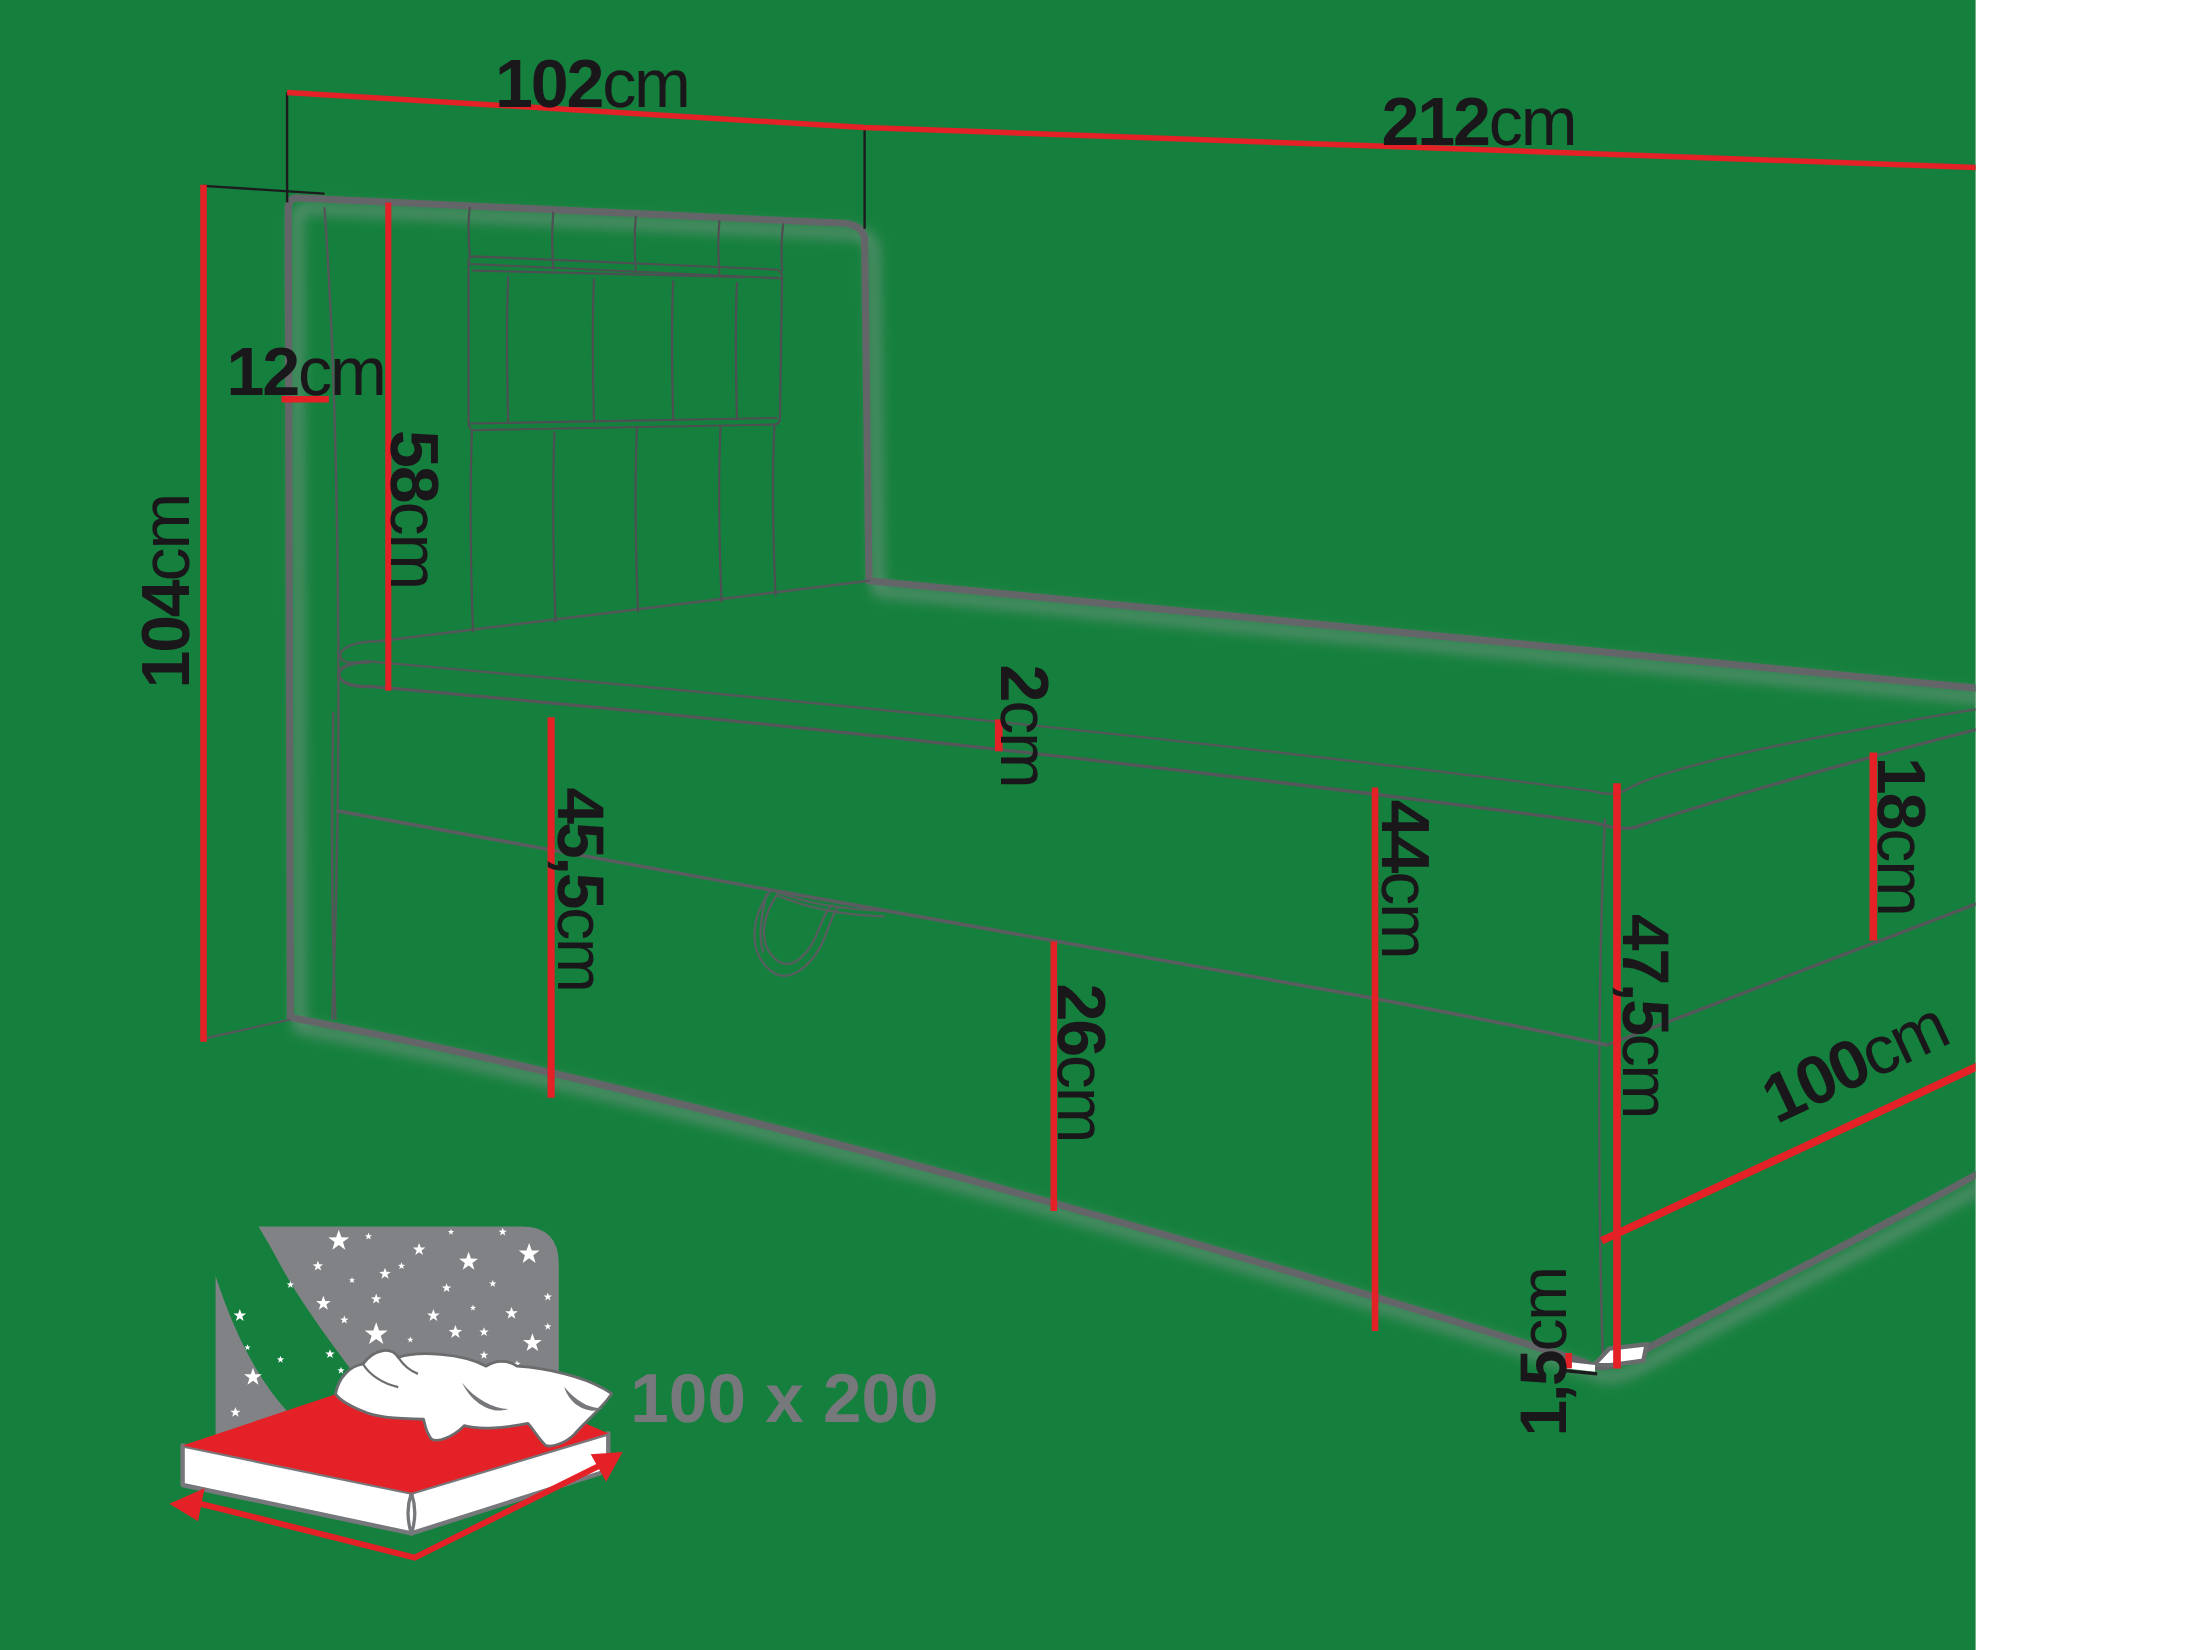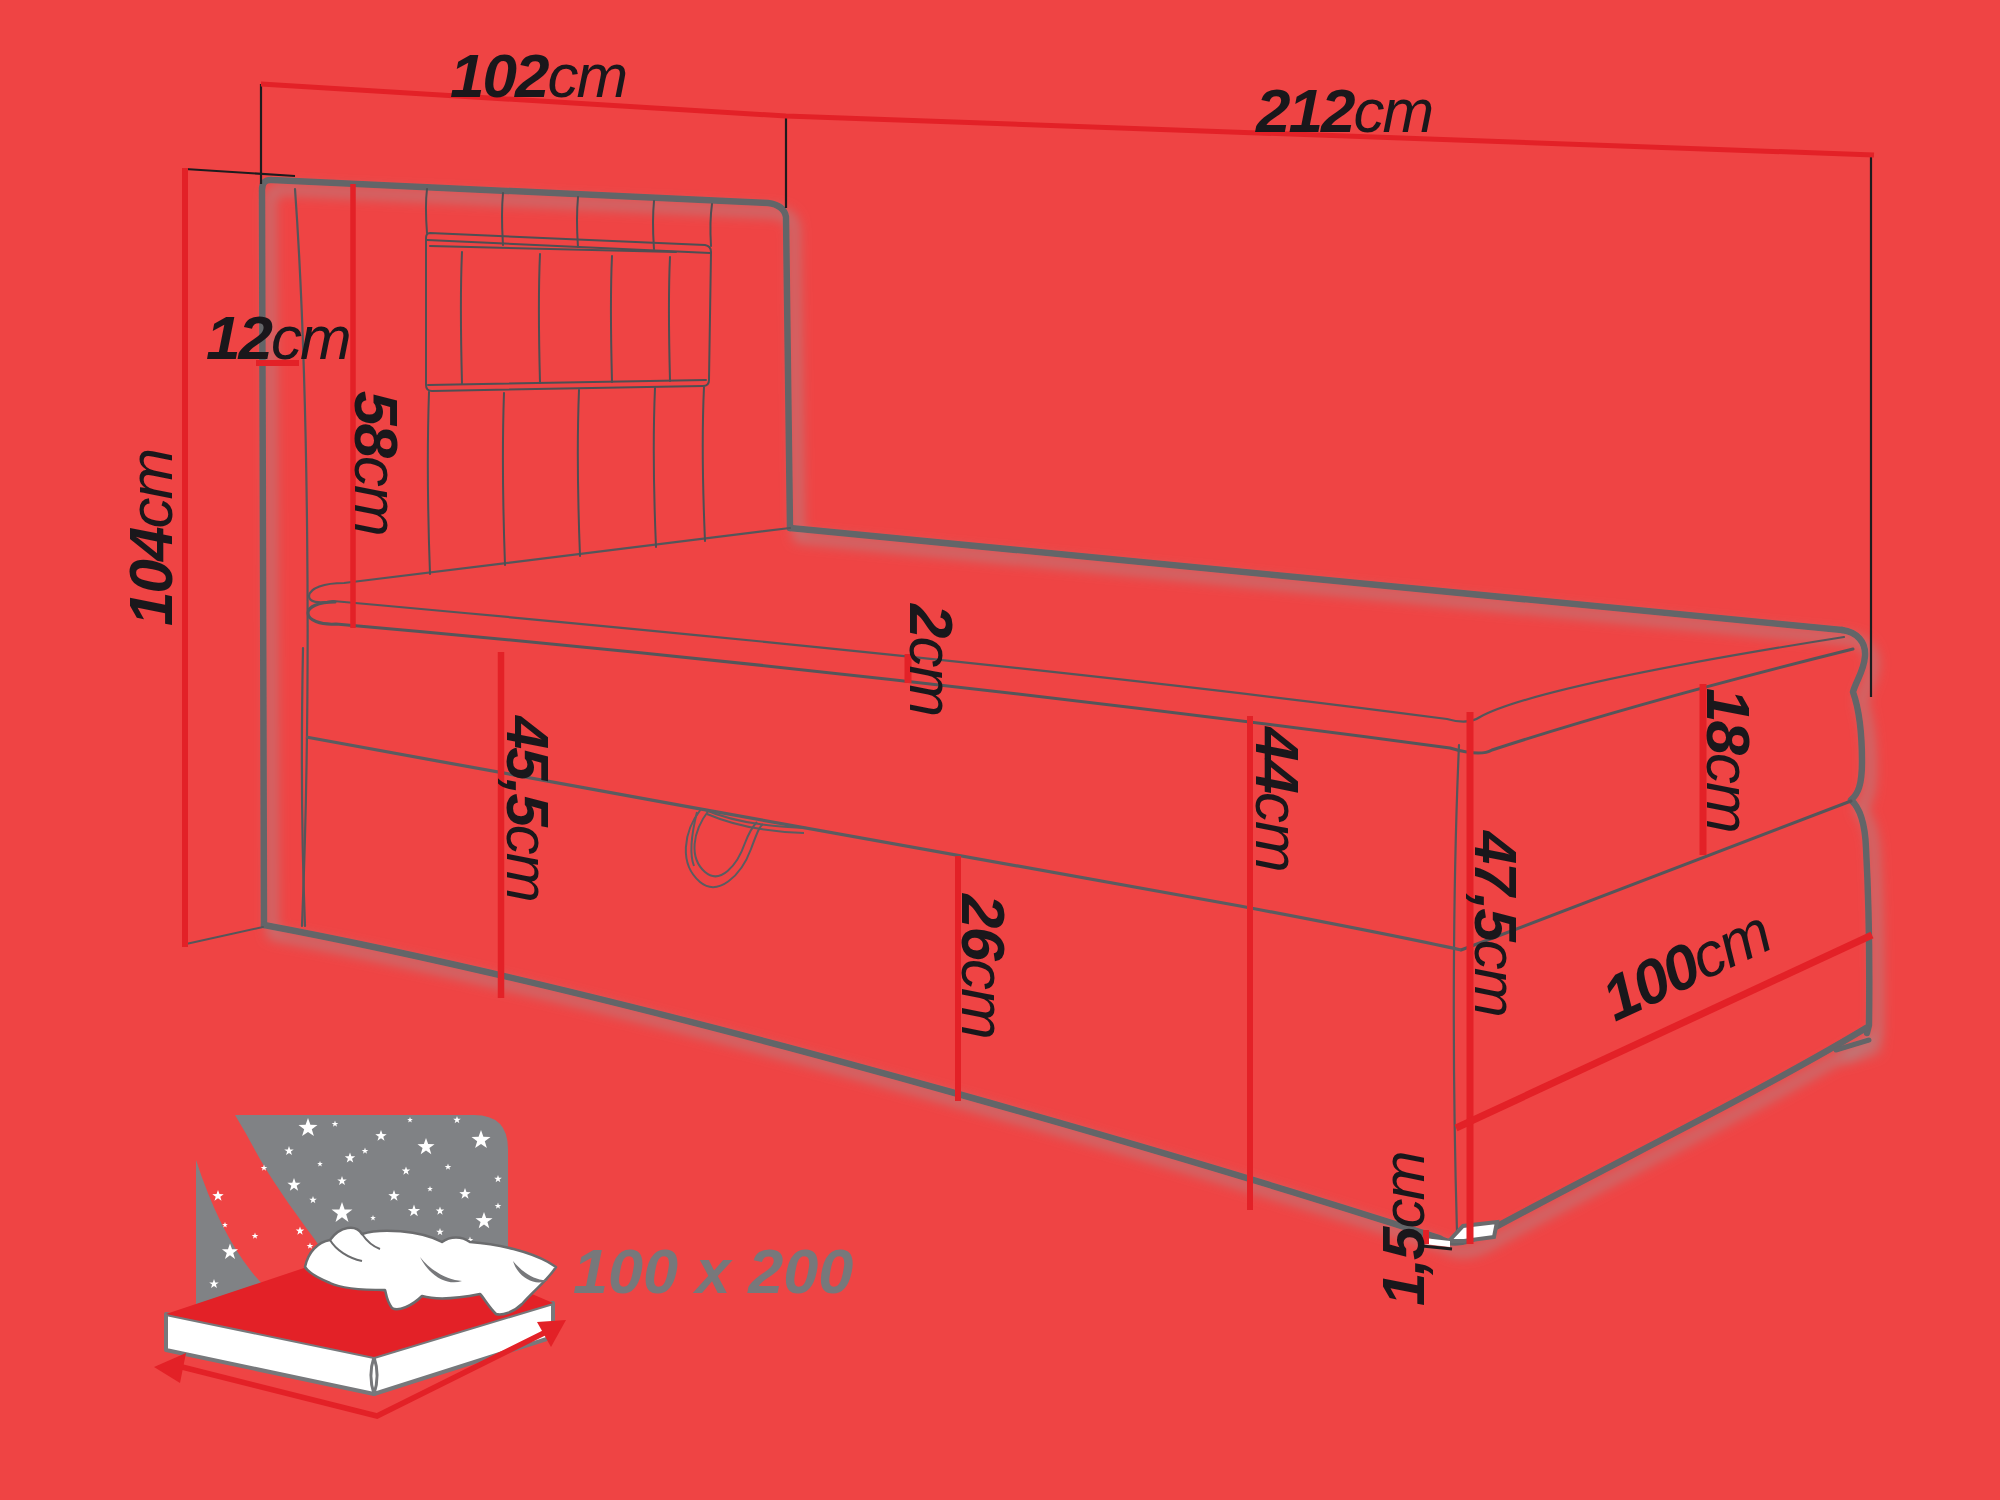--- a/index.html
+++ b/index.html
@@ -1,17 +1,17 @@
 <!DOCTYPE html>
 <html><head>
 <meta charset="utf-8">
 <style>
   html,body{margin:0;padding:0;background:#ffffff;}
-  #stage{position:relative;width:2000px;height:1500px;background:#ef4444;overflow:hidden;
-    font-family:"Liberation Sans", sans-serif;font-style:italic;}
+  #stage{position:relative;width:1796px;height:1500px;background:#15803d;overflow:hidden;
+    font-family:"Liberation Sans", sans-serif;}
   svg{position:absolute;left:0;top:0;}
 </style>
 </head>
 <body>
 <div id="stage">
 <svg width="2000" height="1500" viewBox="0 0 2000 1500">
   <defs>
     <filter id="ds" x="-20%" y="-20%" width="140%" height="140%">
       <feDropShadow dx="8" dy="9" stdDeviation="6.5" flood-color="#9b9c9e" flood-opacity="0.8"></feDropShadow>
     </filter>

